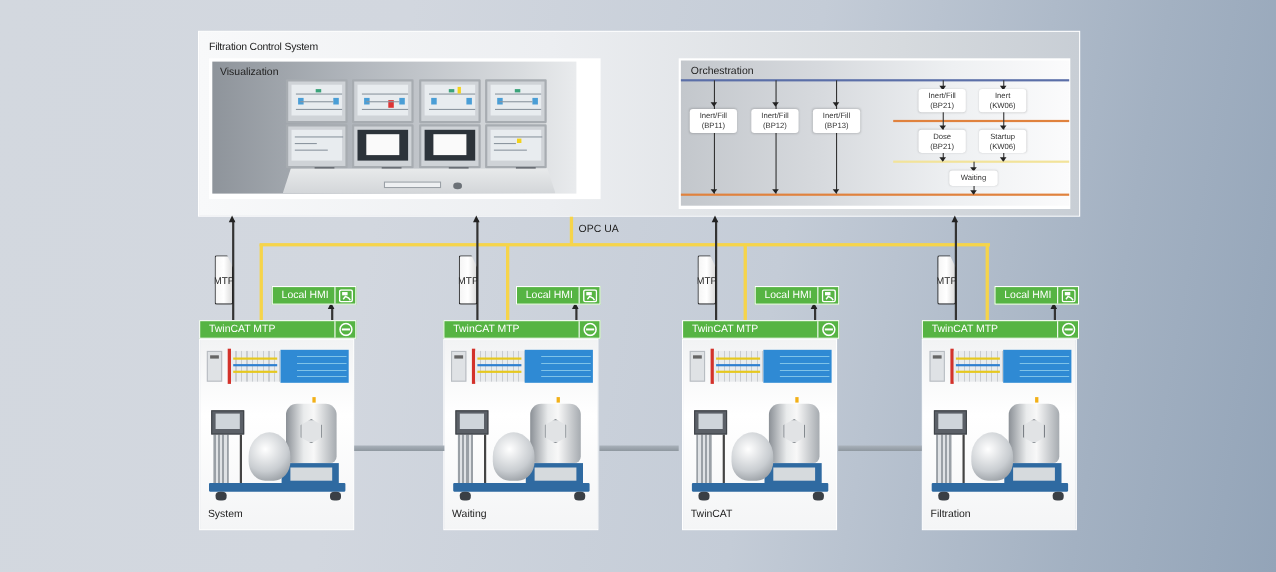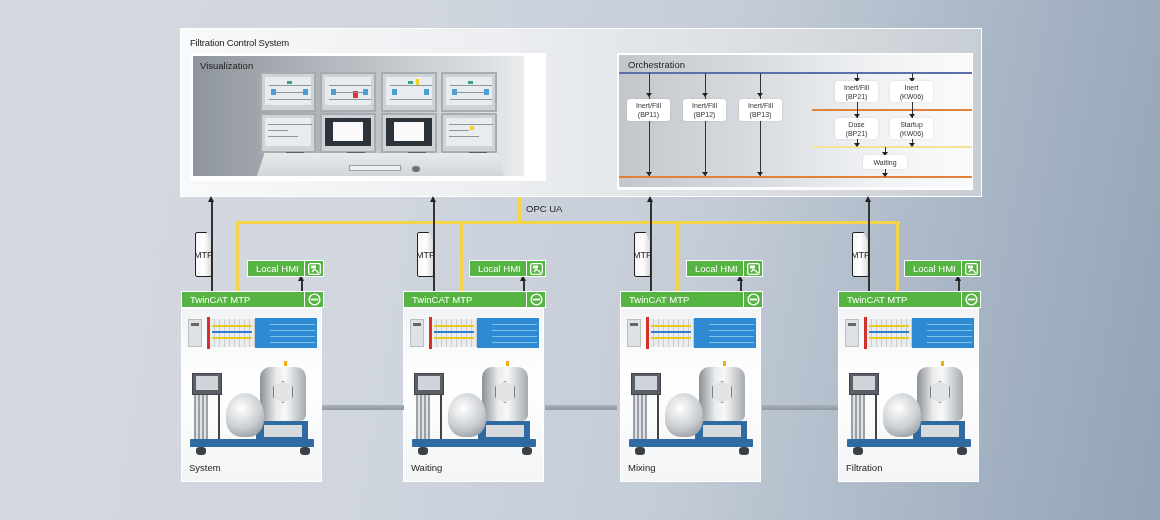--- a/index.html
+++ b/index.html
@@ -461,21 +461,21 @@
       <div class="m-tankbase"></div>
         <div class="m-tankbase-in"></div>
       <div class="m-tank"></div>
         <div class="m-hex"></div>
         <div class="m-light"></div>
       <div class="m-cent"></div>
       <div class="m-frame"></div>
       <div class="m-legL" style="left:8px;"></div>
       <div class="m-legR" style="right:8px;"></div>
     </div>
-    <div class="station-label">Mixing</div>
+    <div class="station-label">TwinCAT</div>
   </div>
 
   <div class="ybus drop" style="left: 896px; top: 222px; width: 3px; height: 70px;"></div>
   <div class="vline doc-line" style="left: 868px; top: 200px; height: 92px; width: 1.5px;"></div>
   <div class="arrowup doc-arrow" style="left: 865px; top: 196px;"></div>
   <div class="mtp-doc" style="left: 852px; top: 232px;">
       <span class="mtp-text">MTP</span>
     </div>
   <div class="vline hmi-line" style="left: 958px; top: 279px; height: 13px; width: 1.5px;"></div>
   <div class="arrowup hmi-arrow" style="left: 955px; top: 275px;"></div>

